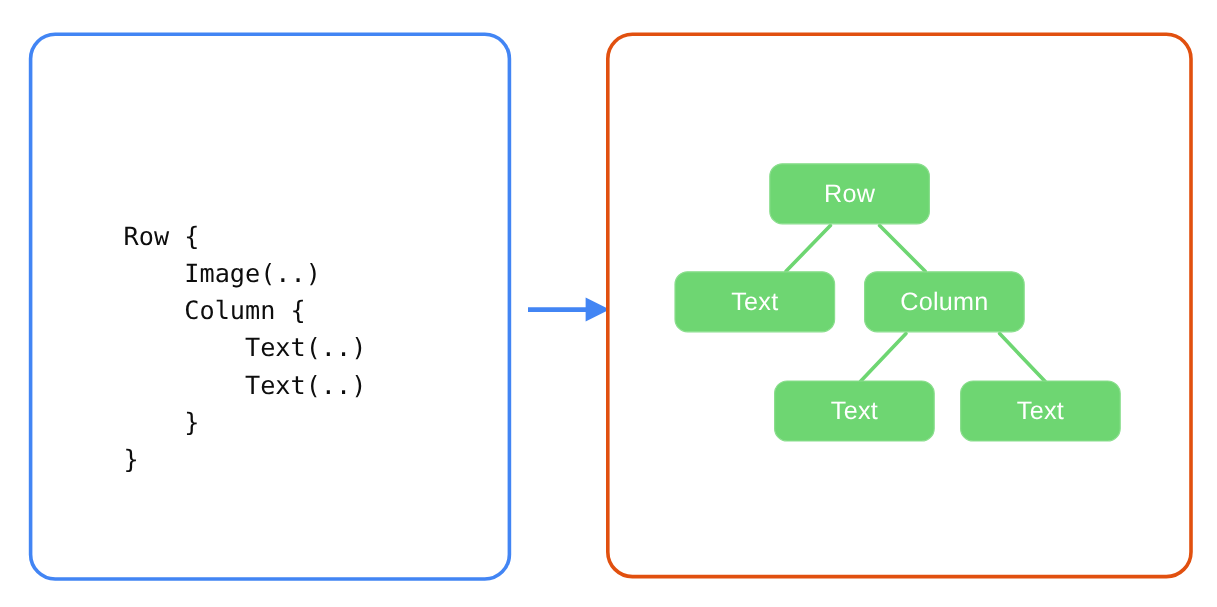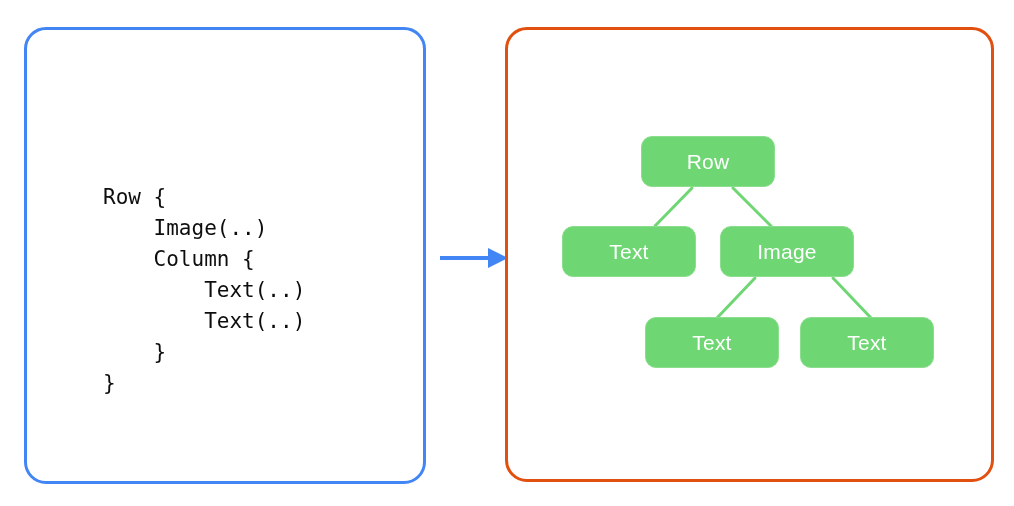--- a/index.html
+++ b/index.html
@@ -124,21 +124,21 @@
     </g>
   </svg>
 
   <div class="node" id="node-row">
     <span>Row</span>
   </div>
   <div class="node" id="node-image">
     <span>Text</span>
   </div>
   <div class="node" id="node-column">
-    <span>Image</span>
+    <span>Column</span>
   </div>
   <div class="node" id="node-text1">
     <span>Text</span>
   </div>
   <div class="node" id="node-text2">
     <span>Text</span>
   </div>
 
 </div>
 

